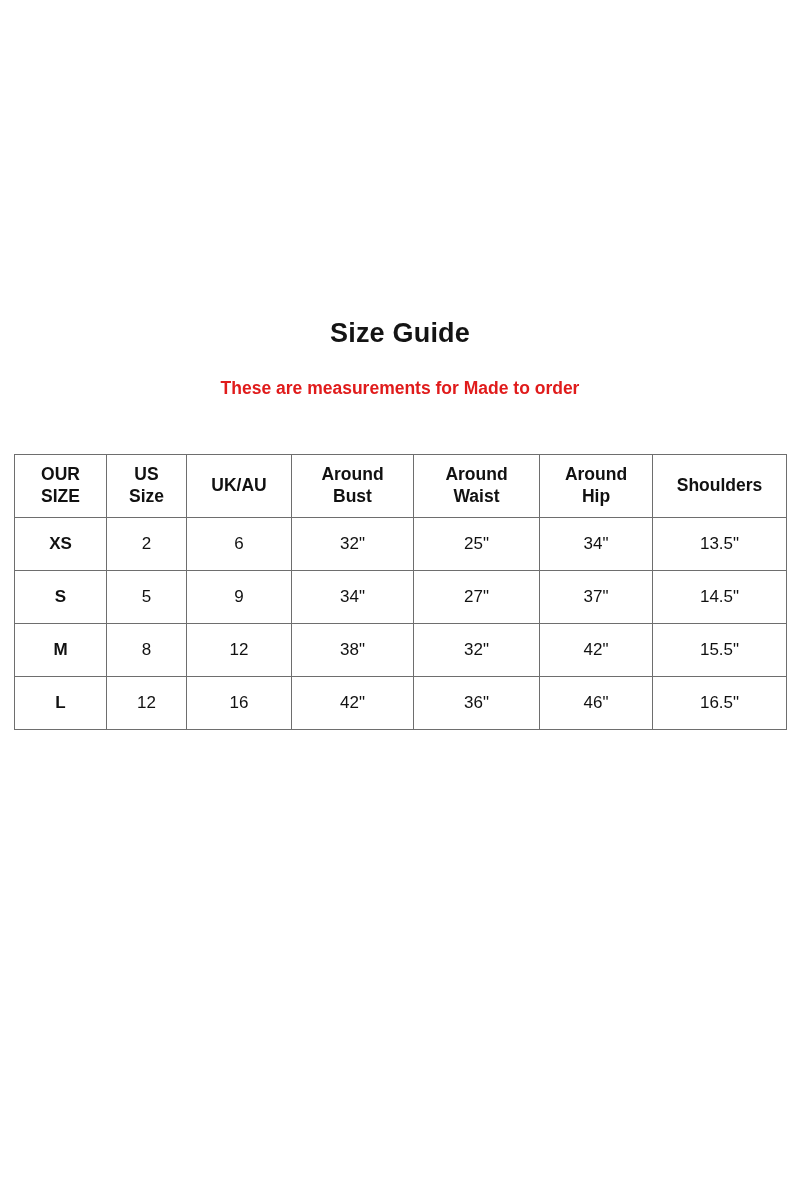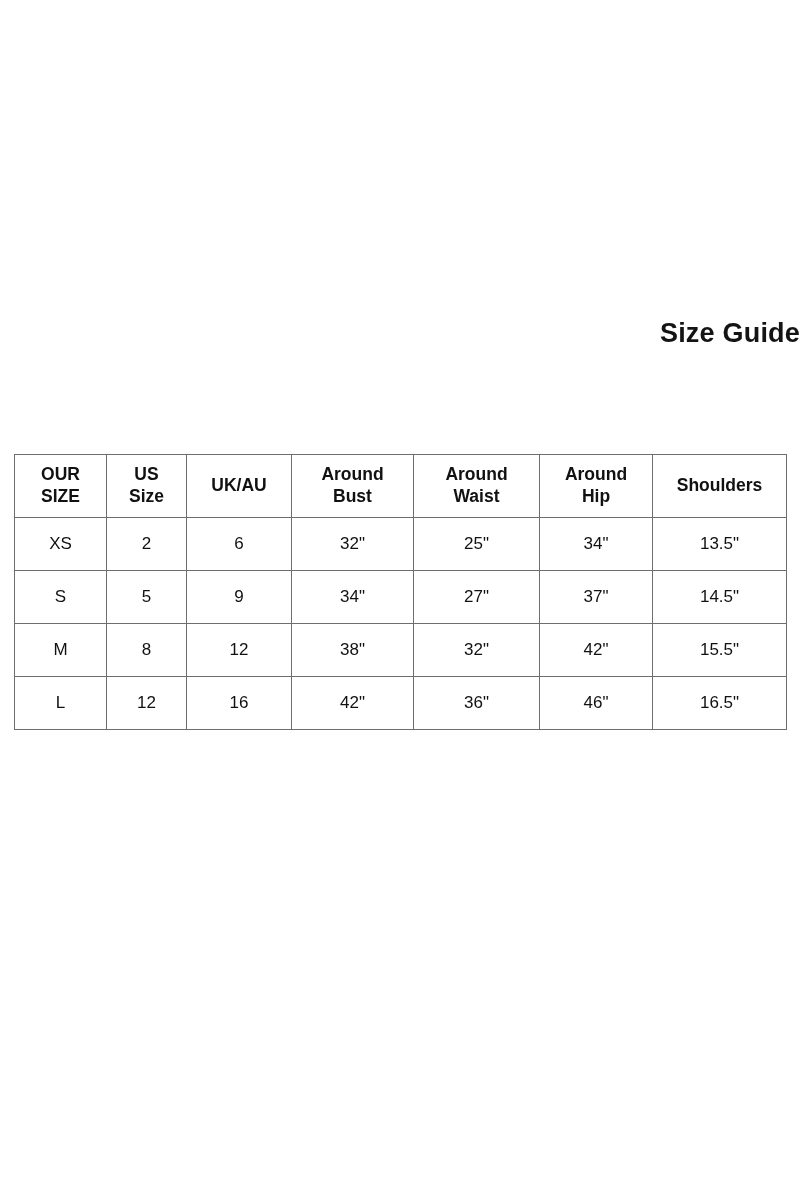--- a/index.html
+++ b/index.html
@@ -21,21 +21,21 @@
     top: 0;
     width: 800px;
     height: 1200px;
     background: #ffffff;
   }
   .title {
     position: absolute;
     left: 0;
     top: 318px;
     width: 800px;
-    text-align: right;
+    text-align: center;
     font-size: 27px;
     font-weight: bold;
     color: #141414;
     letter-spacing: 0.2px;
   }
   .subtitle {
     position: absolute;
     left: 0;
     top: 378px;
     width: 800px;
@@ -68,40 +68,41 @@
     font-weight: bold;
     height: 62px;
     line-height: 1.25;
     font-size: 17.5px;
   }
   table.size-table tbody td {
     height: 52px;
     font-weight: normal;
   }
   table.size-table tbody td.size-col {
-    font-weight: normal;
+    font-weight: bold;
   }
   col.c0 { width: 92px; }
   col.c1 { width: 80px; }
   col.c2 { width: 105px; }
   col.c3 { width: 122px; }
   col.c4 { width: 126px; }
   col.c5 { width: 113px; }
   col.c6 { width: 134px; }
   .hdr-line {
     display: block;
   }
 </style>
 </head>
 <body>
 
 <div class="sheet">
 
   <div class="title">Size Guide</div>
 
+  <div class="subtitle">These are measurements for Made to order</div>
 
   <div class="table-wrap">
     <table class="size-table">
       <colgroup>
         <col class="c0">
           <col class="c1">
           <col class="c2">
           <col class="c3">
           <col class="c4">
           <col class="c5">

